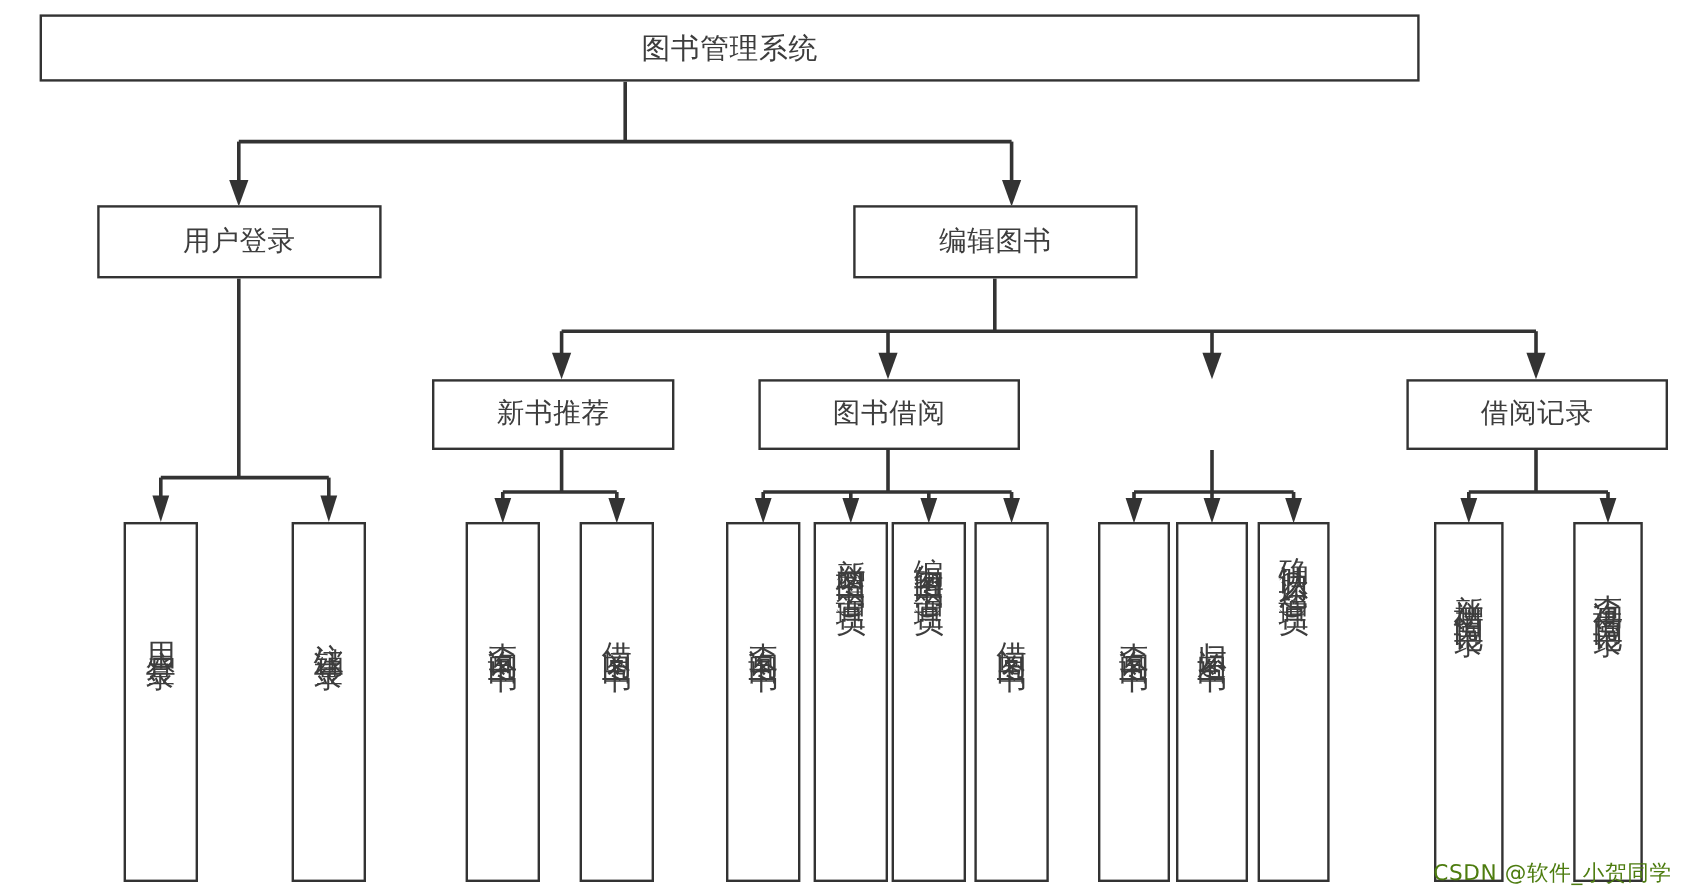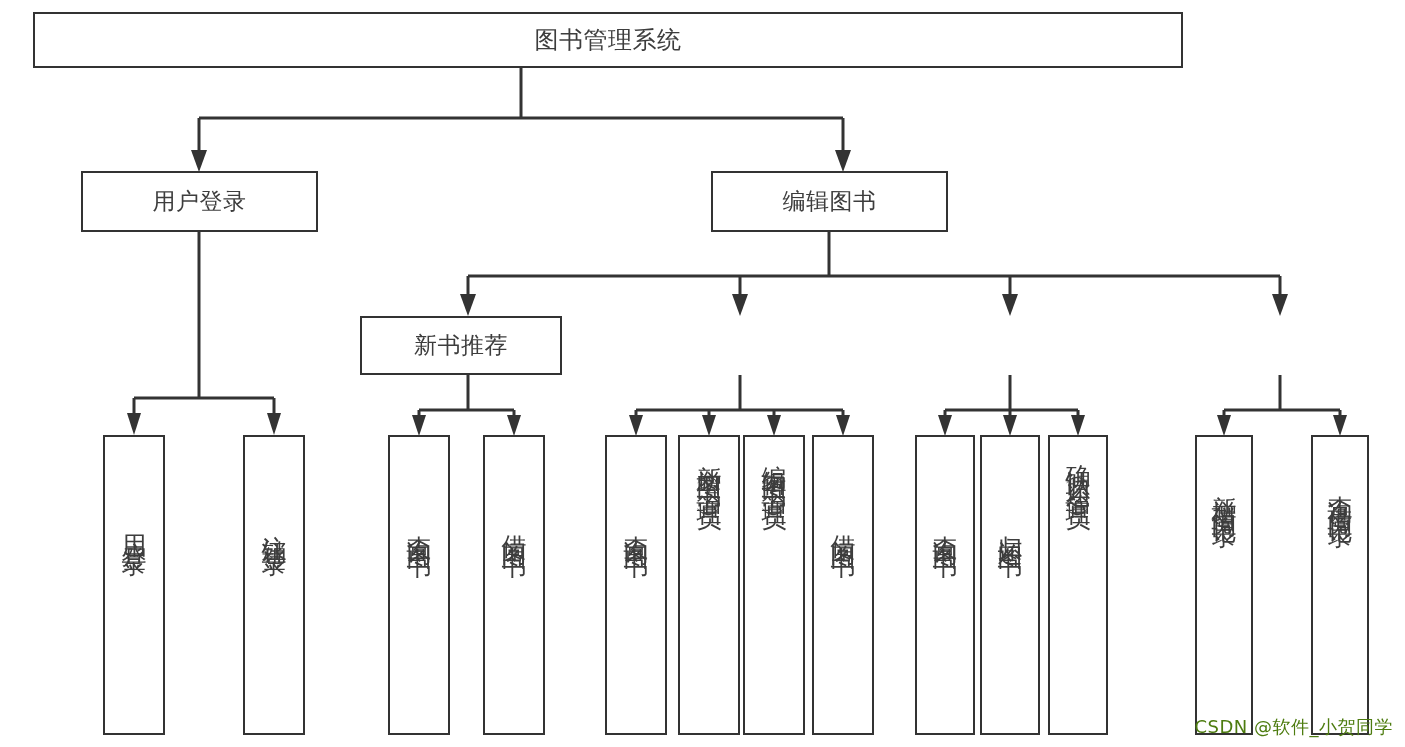--- a/index.html
+++ b/index.html
@@ -184,22 +184,28 @@
   </div>
 
   <div class="node h-node" style="left:711px; top:171px; width:237px; height:61px;">
     <span class="lbl">编辑图书</span>
   </div>
 
   <div class="node h-node" style="left:360px; top:316px; width:202px; height:59px;">
     <span class="lbl">新书推荐</span>
   </div>
 
-
-
+  <div class="node h-node" style="left:632px; top:316px; width:218px; height:59px;">
+    <span class="lbl">图书借阅</span>
+  </div>
+
+
+  <div class="node h-node" style="left:1172px; top:316px; width:218px; height:59px;">
+    <span class="lbl">借阅记录</span>
+  </div>
 
   <div class="node v-node" style="left:103px; top:435px; width:62px; height:300px; padding-top:78px;">
     <span class="lbl">用户登录</span>
   </div>
 
   <div class="node v-node" style="left:243px; top:435px; width:62px; height:300px; padding-top:78px;">
     <span class="lbl">注销登录</span>
   </div>
 
   <div class="node v-node" style="left:388px; top:435px; width:62px; height:300px; padding-top:78px;">

